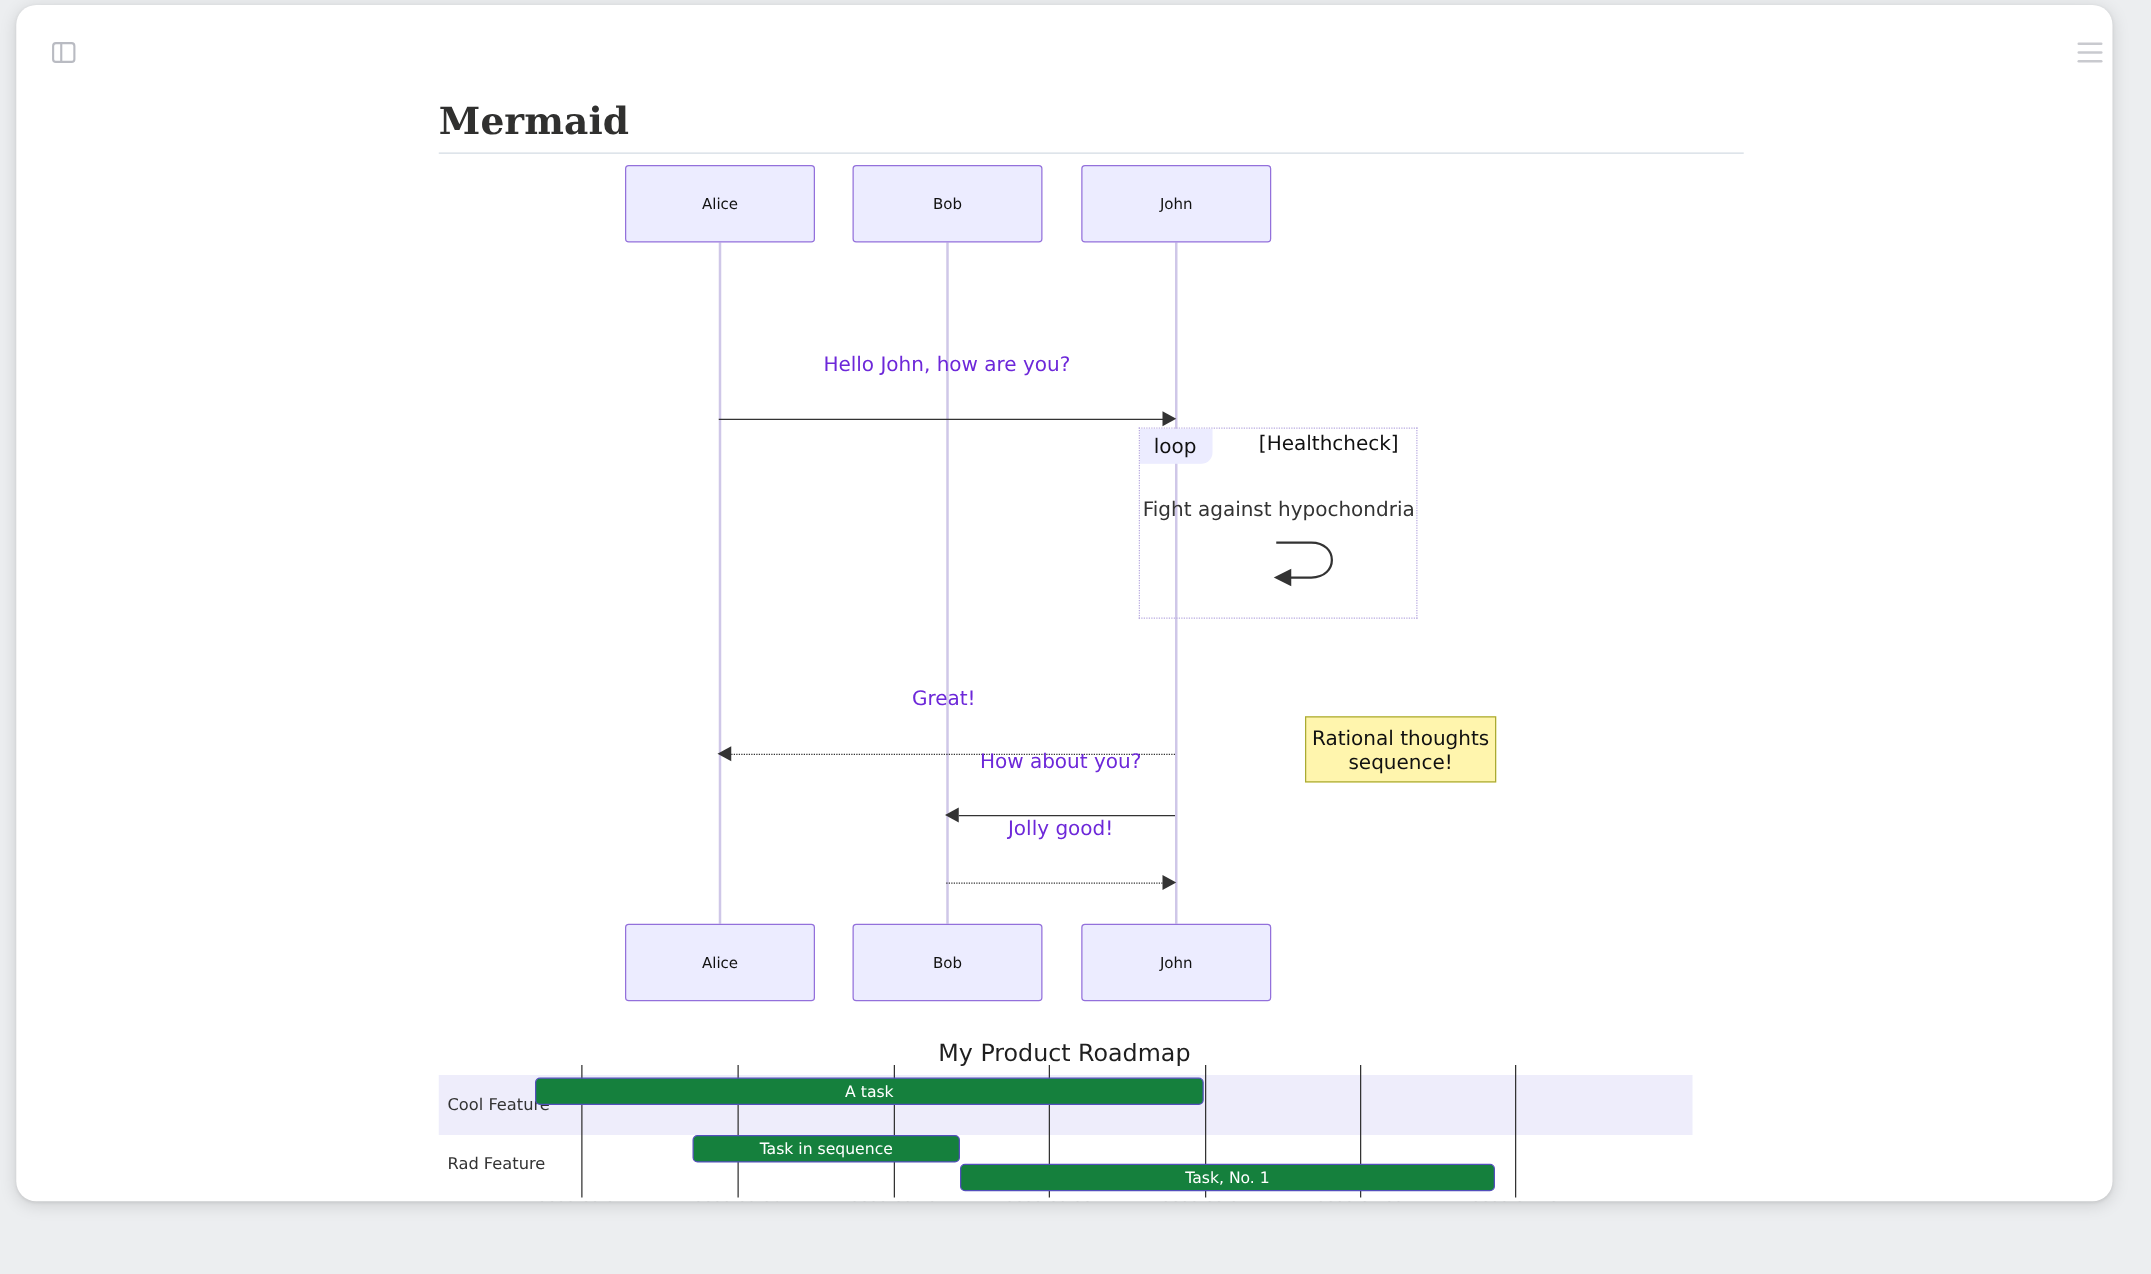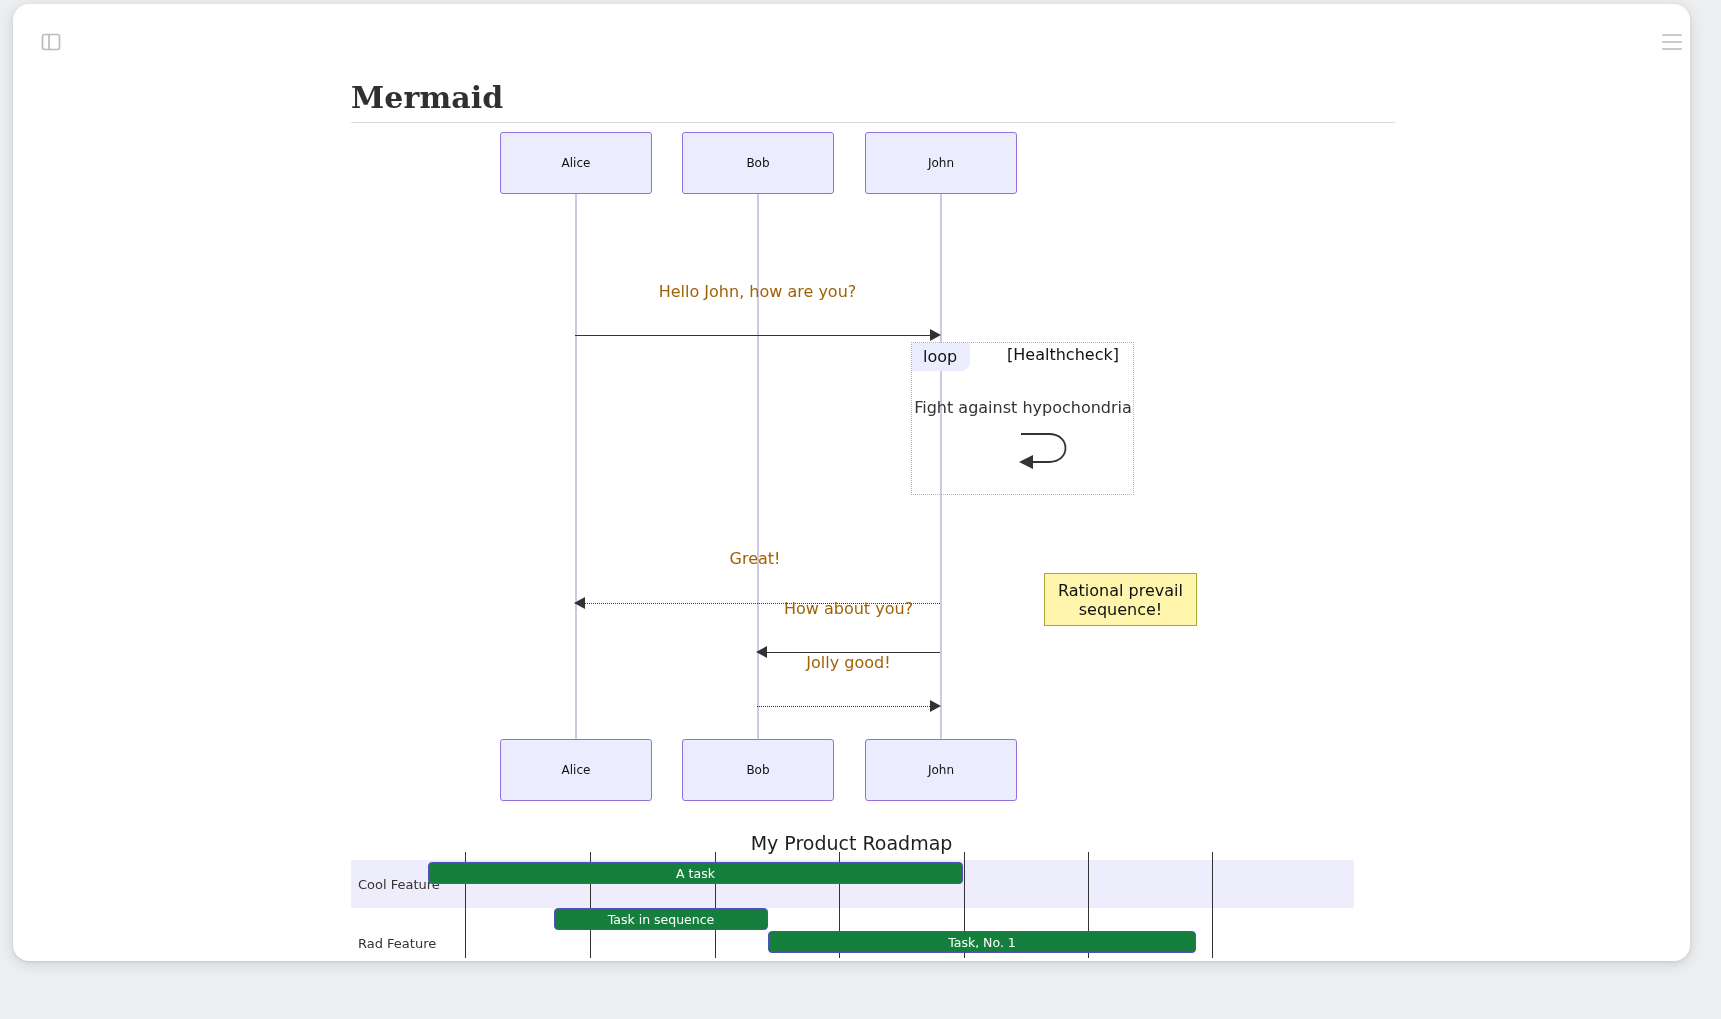--- a/index.html
+++ b/index.html
@@ -102,21 +102,21 @@
     font-family: "DejaVu Sans", sans-serif;
   }
   .lifeline {
     position: absolute;
     width: 2px;
     background: #cfc7e8;
   }
   .msg-label {
     position: absolute;
     font-size: 16px;
-    color: #a16207;
+    color: #6d28d9;
     font-family: "DejaVu Sans", sans-serif;
     white-space: nowrap;
     text-align: center;
   }
   .msg-line {
     position: absolute;
     height: 0;
     border-top: 1.8px solid #333333;
   }
   .msg-line.dotted {
@@ -307,21 +307,21 @@
 
       <div id="self-loop">
         <svg width="70" height="42" viewBox="0 0 70 42" fill="none">
           <path d="M6 6 H34 C56 6 56 34 34 34 H16" stroke="#333333" stroke-width="1.8" fill="none"></path>
           <path d="M18 27 L4 34 L18 41 Z" fill="#333333"></path>
         </svg>
       </div>
 
       <div id="note-box">
         <div id="note-text">
-          <span>Rational prevail</span><br>
+          <span>Rational thoughts</span><br>
           <span>sequence!</span>
         </div>
       </div>
 
       <div class="msg-label" style="left:562px; top:417px; width:360px;">Great!</div>
       <div class="msg-line dotted" style="left:572px; top:471px; width:355px;"></div>
       <div class="arrowhead left" style="left:561px; top:465px;"></div>
 
       <div class="msg-label" style="left:744px; top:467px; width:183px;">How about you?</div>
       <div class="msg-line" style="left:754px; top:520px; width:173px;"></div>
@@ -350,21 +350,21 @@
 
       <div class="gantt-grid-line" style="left:452px; top:20px;  height:106px;"></div>
       <div class="gantt-grid-line" style="left:577px; top:20px;  height:106px;"></div>
       <div class="gantt-grid-line" style="left:702px; top:20px;  height:106px;"></div>
       <div class="gantt-grid-line" style="left:826px; top:20px;  height:106px;"></div>
       <div class="gantt-grid-line" style="left:951px; top:20px;  height:106px;"></div>
       <div class="gantt-grid-line" style="left:1075px; top:20px; height:106px;"></div>
       <div class="gantt-grid-line" style="left:1199px; top:20px; height:106px;"></div>
 
       <div class="gantt-section-label" style="left:345px; top:45px;">Cool Feature</div>
-      <div class="gantt-section-label" style="left:345px; top:92px;margin-top:12px;">Rad Feature</div>
+      <div class="gantt-section-label" style="left:345px; top:92px;">Rad Feature</div>
 
       <div class="gantt-bar" style="left:415px; top:30px; width:535px;">
         <div class="gantt-bar-label">A task</div>
       </div>
 
 
       <div class="gantt-bar" style="left:541px; top:76px; width:214px;">
         <div class="gantt-bar-label">Task in sequence</div>
       </div>
 

